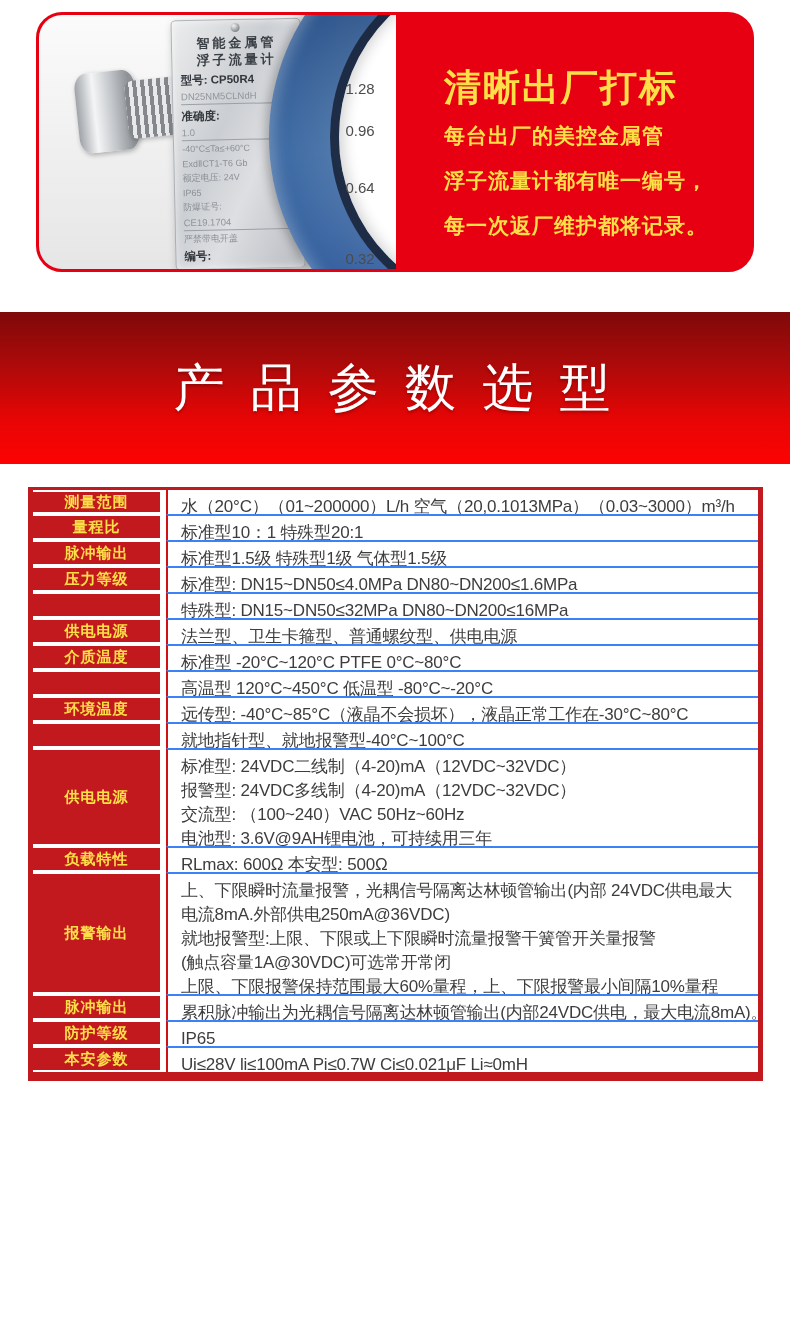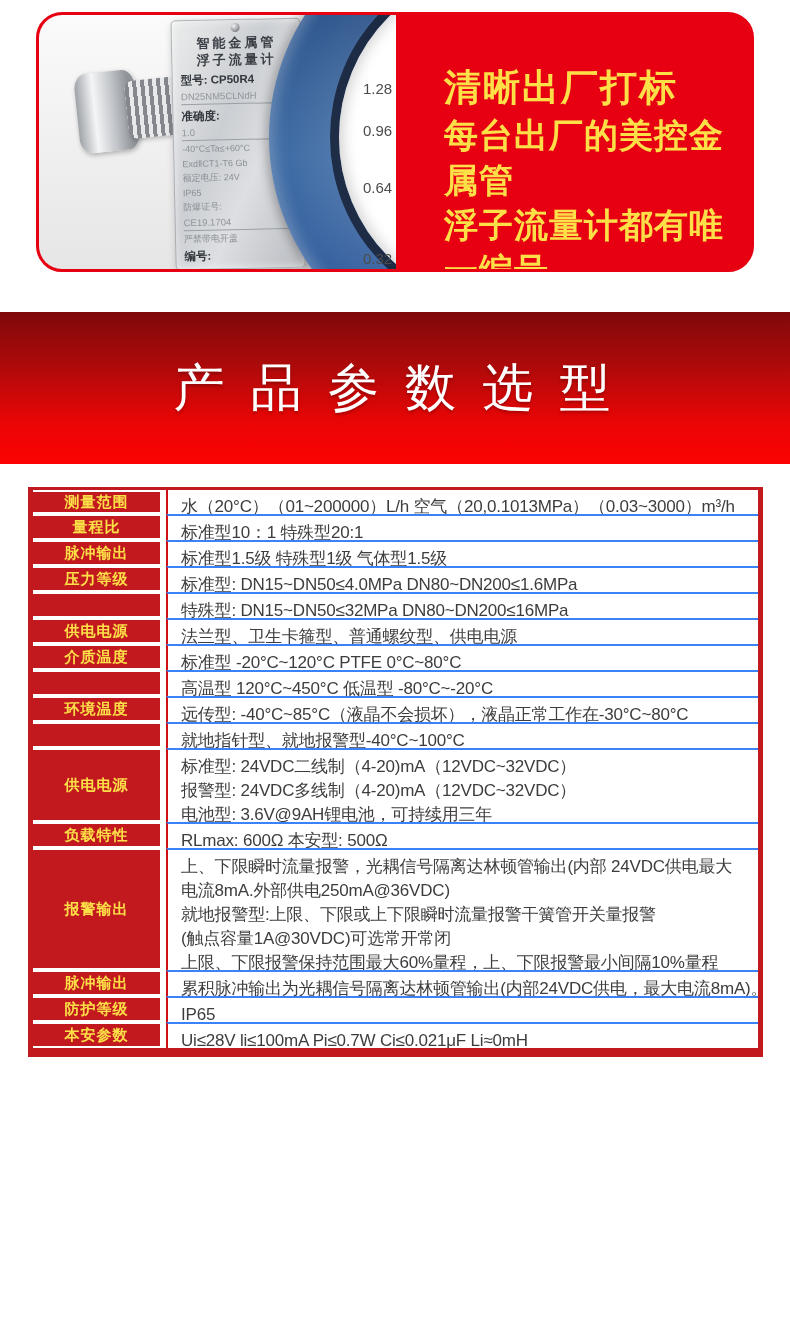--- a/index.html
+++ b/index.html
@@ -74,27 +74,27 @@
     z-index: 3;
   }
   .face {
     position: absolute; left: 300px; top: -48px; width: 340px; height: 340px;
     border-radius: 50%;
     background: radial-gradient(circle at 40% 45%, #ffffff 0 70%, #f1f2f3 100%);
     box-shadow: 0 0 0 9px rgba(24,34,56,.88), inset 4px 0 14px rgba(0,0,0,.18);
     z-index: 4;
   }
   .gauge-num {
-    position: absolute; width: 42px; text-align: left;
-    font-size: 15px; color: #4c4c4c; z-index: 5; left: 324px; height: 18px; line-height: 18px;
+    position: absolute; width: 42px; text-align: center;
+    font-size: 15px; color: #4c4c4c; z-index: 5; left: 300px; height: 18px; line-height: 18px;
   }
 
   .panel { flex: 1; background: #e60012; color: #fde047; padding: 48px 18px 0 48px; }
   .panel-title { font-size: 37px; font-weight: bold; letter-spacing: 2px; }
-  .panel-line { font-size: 34px; font-weight: 600; line-height: 45px; letter-spacing: 1px; }
+  .panel-line { font-size: 21px; font-weight: 600; line-height: 45px; letter-spacing: 1px; }
   .panel-line:first-of-type { margin-top: 20px; }
 
   
   .banner {
     margin-top: 40px;
     height: 152px;
     background: linear-gradient(180deg, #7f0909 0%, #ad0a0a 35%, #e90505 72%, #fd0202 100%);
     display: flex; align-items: center; justify-content: center;
   }
   .banner-title {
@@ -242,20 +242,21 @@
       <div class="tlabel"></div>
       <div class="tcell">
         <div class="tline">就地指针型、就地报警型-40°C~100°C</div>
       </div>
     </div>
     <div class="trow">
       <div class="tlabel">供电电源</div>
       <div class="tcell">
         <div class="tline">标准型: 24VDC二线制（4-20)mA（12VDC~32VDC）</div>
         <div class="tline">报警型: 24VDC多线制（4-20)mA（12VDC~32VDC）</div>
+        <div class="tline">交流型: （100~240）VAC 50Hz~60Hz</div>
         <div class="tline">电池型: 3.6V@9AH锂电池，可持续用三年</div>
       </div>
     </div>
     <div class="trow">
       <div class="tlabel">负载特性</div>
       <div class="tcell">
         <div class="tline">RLmax: 600Ω 本安型: 500Ω</div>
       </div>
     </div>
     <div class="trow">

